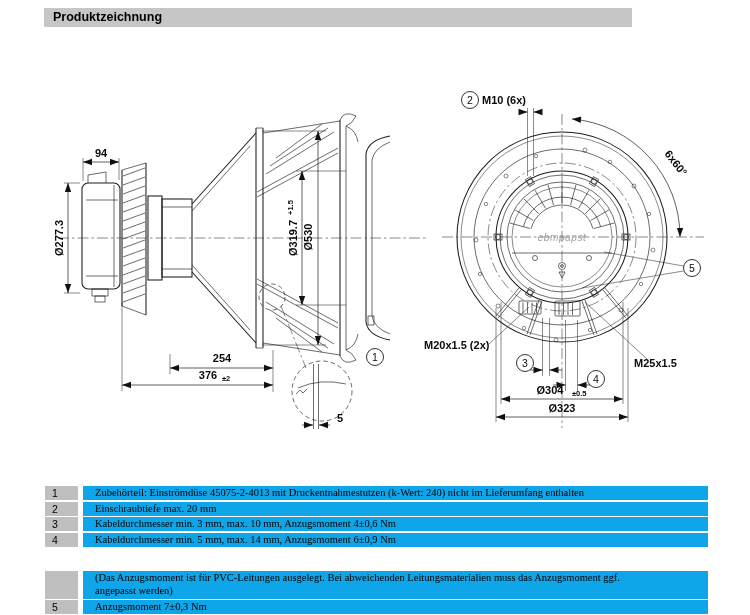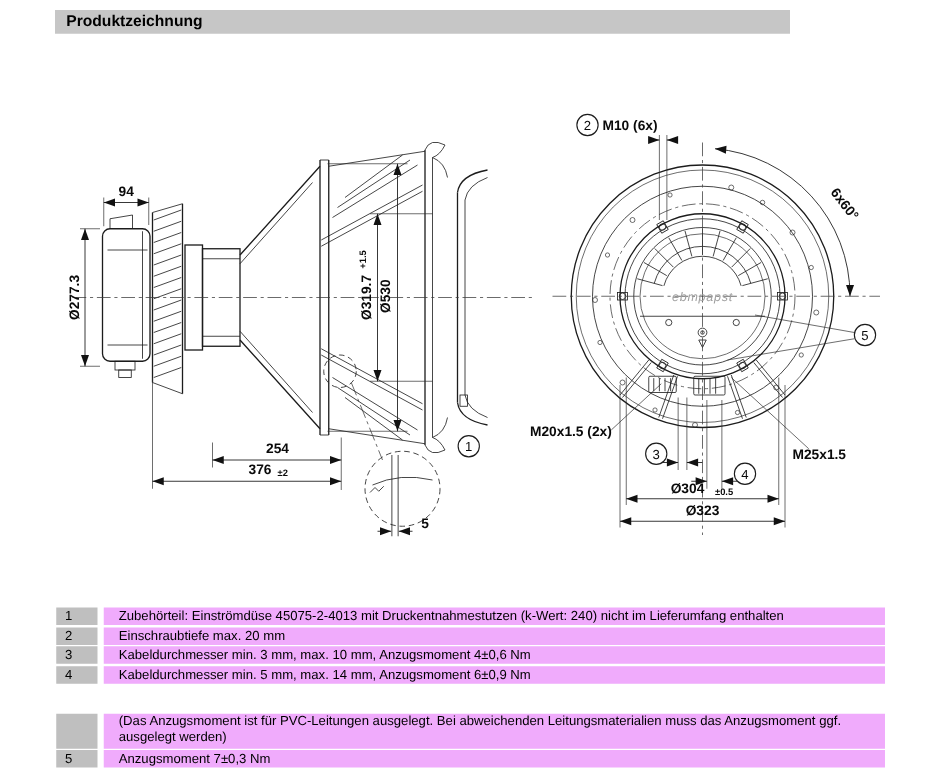--- a/index.html
+++ b/index.html
@@ -25,21 +25,21 @@
   .dts { font:bold 7.5px "Liberation Sans",sans-serif; fill:#0a0a0a; }
   .co  { font:10.5px "Liberation Sans",sans-serif; fill:#0a0a0a; }
   .logo{ font:italic 10px "Liberation Sans",sans-serif; fill:#9f9f9f; letter-spacing:.6px; }
   .callout { fill:#fff; stroke:#1c1c1c; stroke-width:.9; }
 
   
   .notes { position:absolute; left:45px; top:486px; width:663px; font-size:10.5px; }
   .nrow  { display:flex; margin-bottom:1.5px; height:14px; line-height:14px; }
   .nrow.tall { height:28px; line-height:13.5px;margin-top:24px; }
   .cell-num  { width:33px; background:#bfbfbf; box-sizing:border-box; padding-left:7px; }
-  .cell-text { flex:1; background:#f0abfc; margin-left:5px; box-sizing:border-box; padding-left:12px; }
+  .cell-text { flex:1; background:#0ea5e9; margin-left:5px; box-sizing:border-box; padding-left:12px;font-family:Liberation Serif, serif; }
 </style>
 </head>
 <body>
 
 <div class="header-bar">
   <span>Produktzeichnung</span>
 </div>
 
 <svg class="drawing" width="750" height="470" viewBox="0 0 750 470">
   <defs>
@@ -270,20 +270,20 @@
     <div class="cell-text">Kabeldurchmesser min. 3 mm, max. 10 mm, Anzugsmoment 4±0,6 Nm</div>
   </div>
   <div class="nrow">
     <div class="cell-num">4</div>
     <div class="cell-text">Kabeldurchmesser min. 5 mm, max. 14 mm, Anzugsmoment 6±0,9 Nm</div>
   </div>
   <div class="nrow tall">
     <div class="cell-num"></div>
     <div class="cell-text">
       <div>(Das Anzugsmoment ist für PVC-Leitungen ausgelegt. Bei abweichenden Leitungsmaterialien muss das Anzugsmoment ggf.</div>
-      <div>ausgelegt werden)</div>
+      <div>angepasst werden)</div>
     </div>
   </div>
   <div class="nrow">
     <div class="cell-num">5</div>
     <div class="cell-text">Anzugsmoment 7±0,3 Nm</div>
   </div>
 </div>
 
 </body></html>

